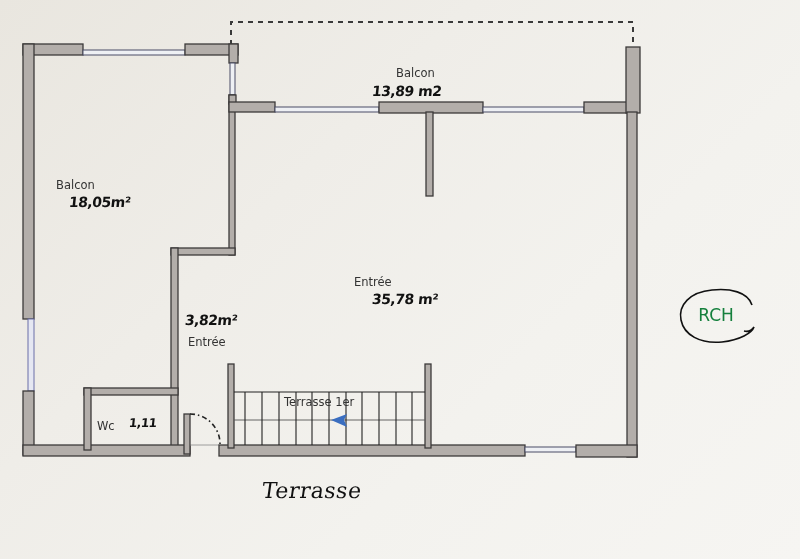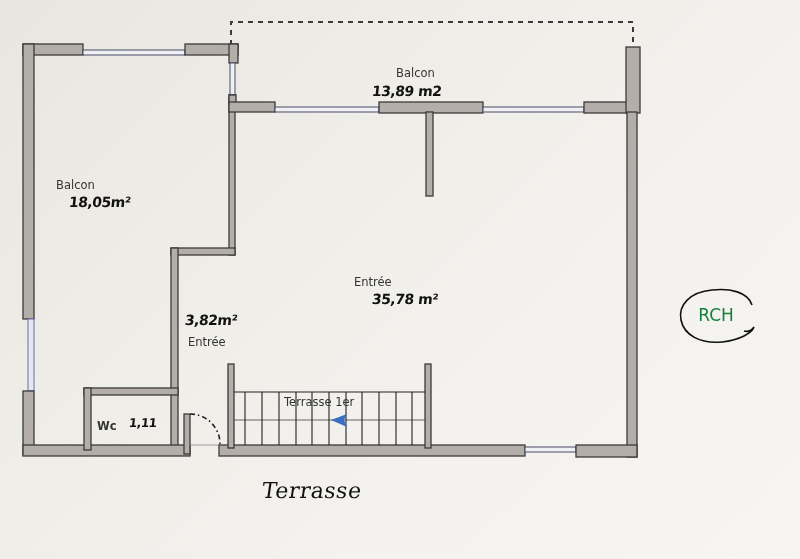--- a/index.html
+++ b/index.html
@@ -109,21 +109,21 @@
 
 <div class="lbl" style="left:396px; top:66px;text-align:center;">Balcon</div>
 <div class="hand" style="left:372px; top:83px;"><span>13,89</span> <span>m2</span></div>
 
 <div class="lbl" style="left:354px; top:275px;">Entrée</div>
 <div class="hand" style="left:372px; top:291px;"><span>35,78</span> <span>m²</span></div>
 
 <div class="hand" style="left:185px; top:312px;"><span>3,82</span><span>m²</span></div>
 <div class="lbl" style="left:174px; top:335px;margin-left:14px;">Entrée</div>
 
-<div class="lbl" style="left:97px; top:419px;font-weight:bold;">Wc</div>
+<div class="lbl" style="left:97px; top:419px;">Wc</div>
 <div class="hand" style="left:129px; top:416px; font-size:12px;">1,11</div>
 
 <div class="lbl" style="left:284px; top:395px;">Terrasse 1er</div>
 
 <div class="terrasse" style="left:262px; top:478px;">Terrasse</div>
 
 <div class="rch-wrap">
   <div class="rch-text">RCH</div>
 </div>
 

